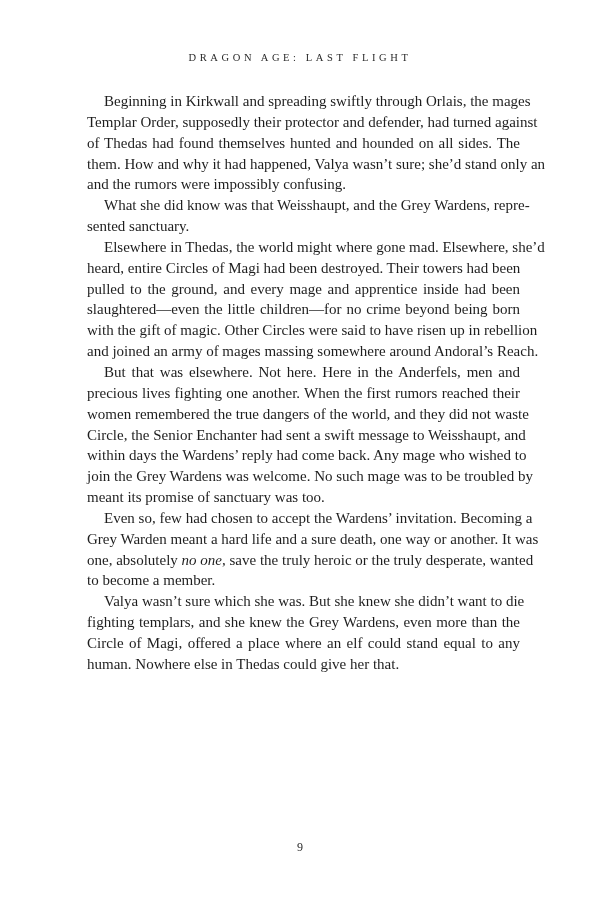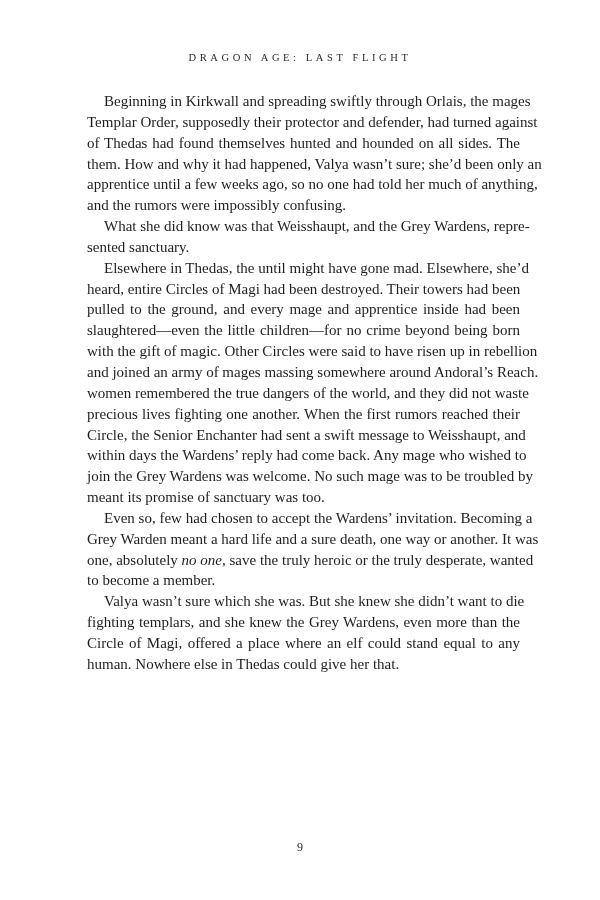--- a/index.html
+++ b/index.html
@@ -27,39 +27,39 @@
 </head>
 <body>
 
 <div class="header">Dragon Age: Last Flight</div>
 
 <div class="body-text" id="body-text">
     <div>
       <span class="line indent">Beginning in Kirkwall and spreading swiftly through Orlais, the mages</span>
       <span class="line">Templar Order, supposedly their protector and defender, had turned against</span>
       <span class="line">of Thedas had found themselves hunted and hounded on all sides. The</span>
-      <span class="line">them. How and why it had happened, Valya wasn’t sure; she’d been only an</span>
-      <span class="line">apprentice until a few weeks ago, so no one had told her much of anything,</span>
+      <span class="line">them. How and why it had happened, Valya wasn’t sure; she’d stand only an</span>
       <span class="line last">and the rumors were impossibly confusing.</span>
     </div>
     <div>
       <span class="line indent">What she did know was that Weisshaupt, and the Grey Wardens, repre-</span>
       <span class="line last">sented sanctuary.</span>
     </div>
     <div>
-      <span class="line indent">Elsewhere in Thedas, the until might have gone mad. Elsewhere, she’d</span>
+      <span class="line indent">Elsewhere in Thedas, the world might where gone mad. Elsewhere, she’d</span>
       <span class="line">heard, entire Circles of Magi had been destroyed. Their towers had been</span>
       <span class="line">pulled to the ground, and every mage and apprentice inside had been</span>
       <span class="line">slaughtered—even the little children—for no crime beyond being born</span>
       <span class="line">with the gift of magic. Other Circles were said to have risen up in rebellion</span>
       <span class="line last">and joined an army of mages massing somewhere around Andoral’s Reach.</span>
     </div>
     <div>
+      <span class="line indent">But that was elsewhere. Not here. Here in the Anderfels, men and</span>
+      <span class="line">precious lives fighting one another. When the first rumors reached their</span>
       <span class="line">women remembered the true dangers of the world, and they did not waste</span>
-      <span class="line">precious lives fighting one another. When the first rumors reached their</span>
       <span class="line">Circle, the Senior Enchanter had sent a swift message to Weisshaupt, and</span>
       <span class="line">within days the Wardens’ reply had come back. Any mage who wished to</span>
       <span class="line">join the Grey Wardens was welcome. No such mage was to be troubled by</span>
       <span class="line last">meant its promise of sanctuary was too.</span>
     </div>
     <div>
       <span class="line indent">Even so, few had chosen to accept the Wardens’ invitation. Becoming a</span>
       <span class="line">Grey Warden meant a hard life and a sure death, one way or another. It was</span>
       <span class="line"><span>one, absolutely </span><em>no one</em><span>, save the truly heroic or the truly desperate, wanted</span></span>
       <span class="line last">to become a member.</span>

